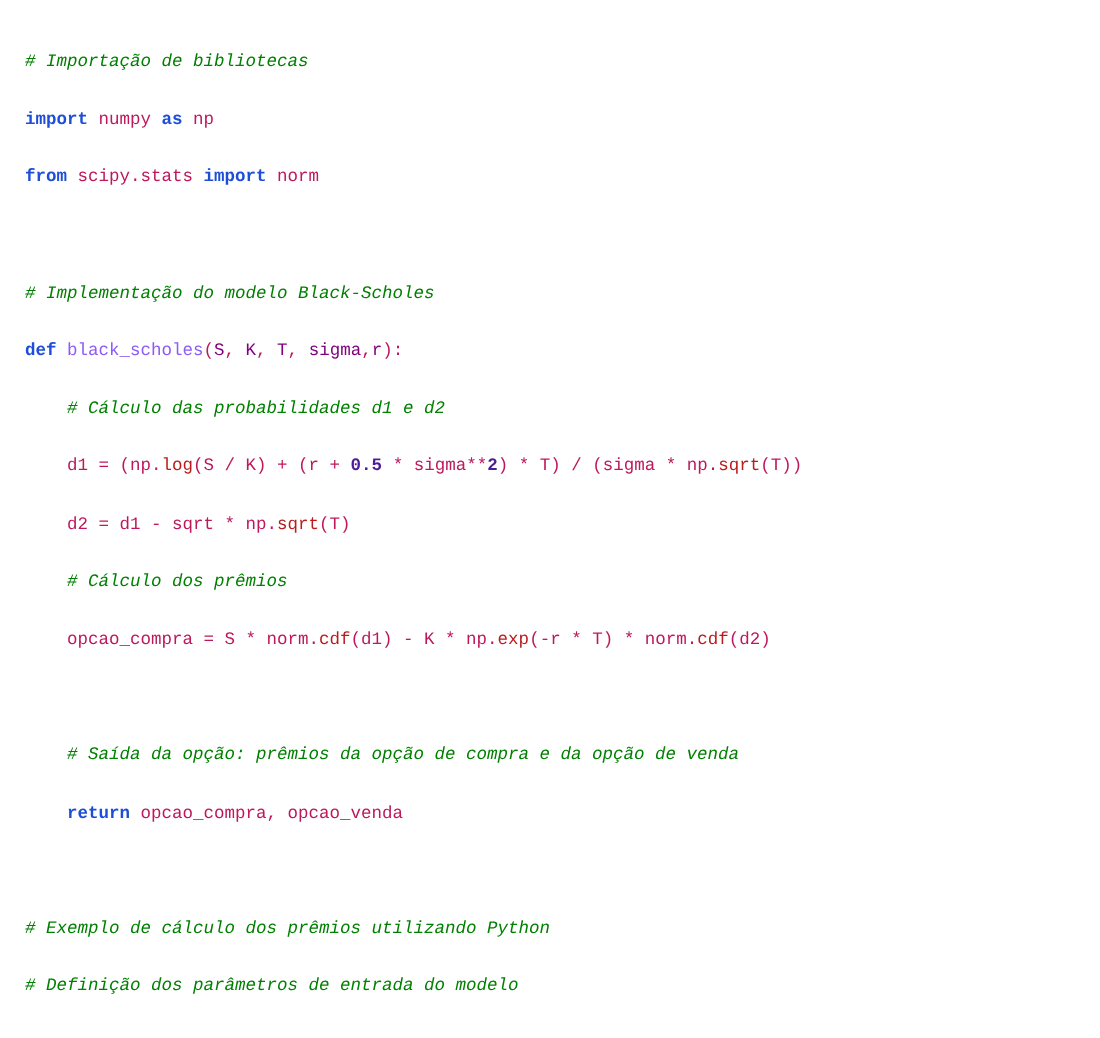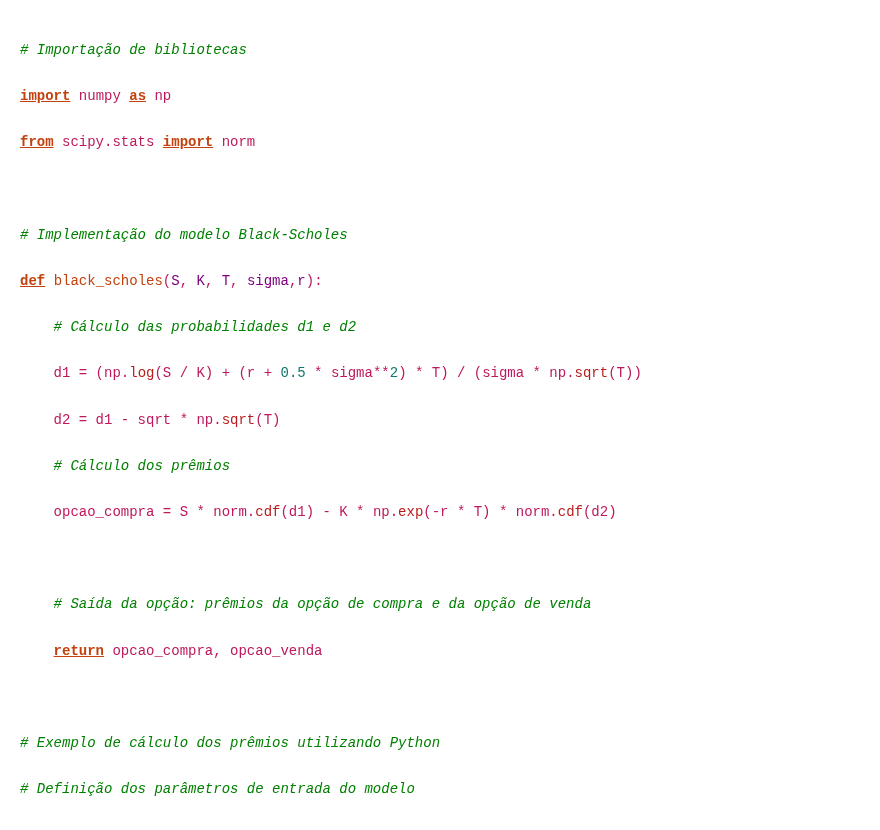--- a/index.html
+++ b/index.html
@@ -19,24 +19,24 @@
     }
 
     .code-block {
       white-space: pre;
       font-family: 'Courier New', Courier, monospace;
       font-size: 14px;
       line-height: 1.65;
     }
 
     .c-comment    { color: #008000; font-style: italic; }
-    .c-keyword    { color: #c2410c; font-weight: bold; text-decoration: underline; }
+    .c-keyword    { color: #1d4ed8; font-weight: bold; }
     .c-param      { color: #800080; }
-    .c-number     { color: #0f766e; font-weight: normal; margin-top: 12px; }
-    .c-builtin    { color: #c2410c; }
+    .c-number     { color: #4c1d95; font-weight: bold; margin-top: 12px; }
+    .c-builtin    { color: #8b5cf6; }
     .c-method     { color: #b91c1c; }
     .c-normal     { color: #be185d; }
 
     .line {
       display: block;
       min-height: 1.65em;
     }
   </style>
 </head>
 <body>

